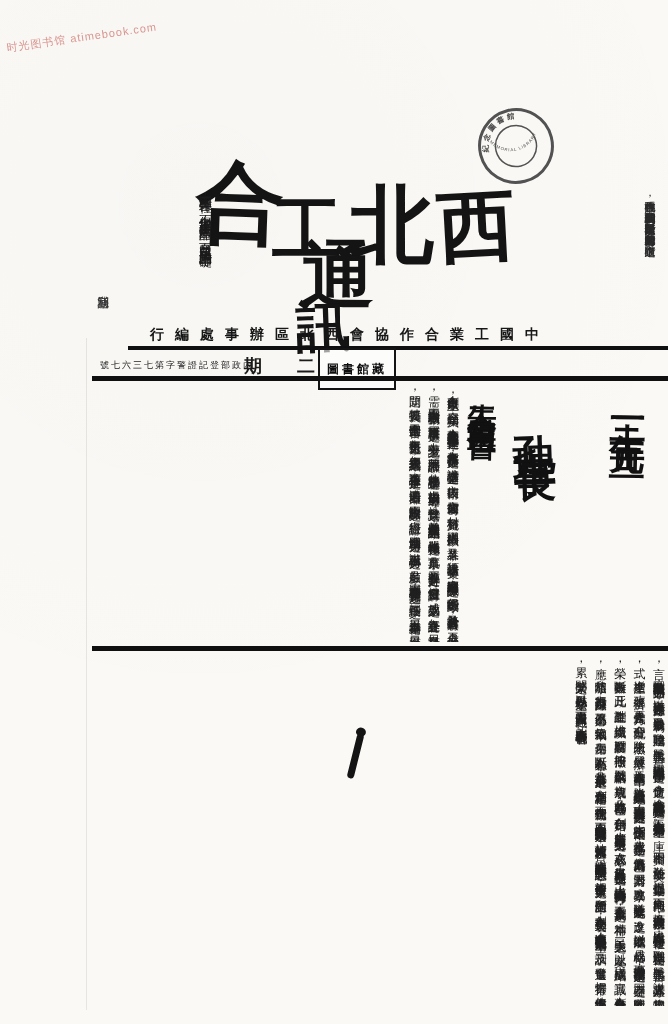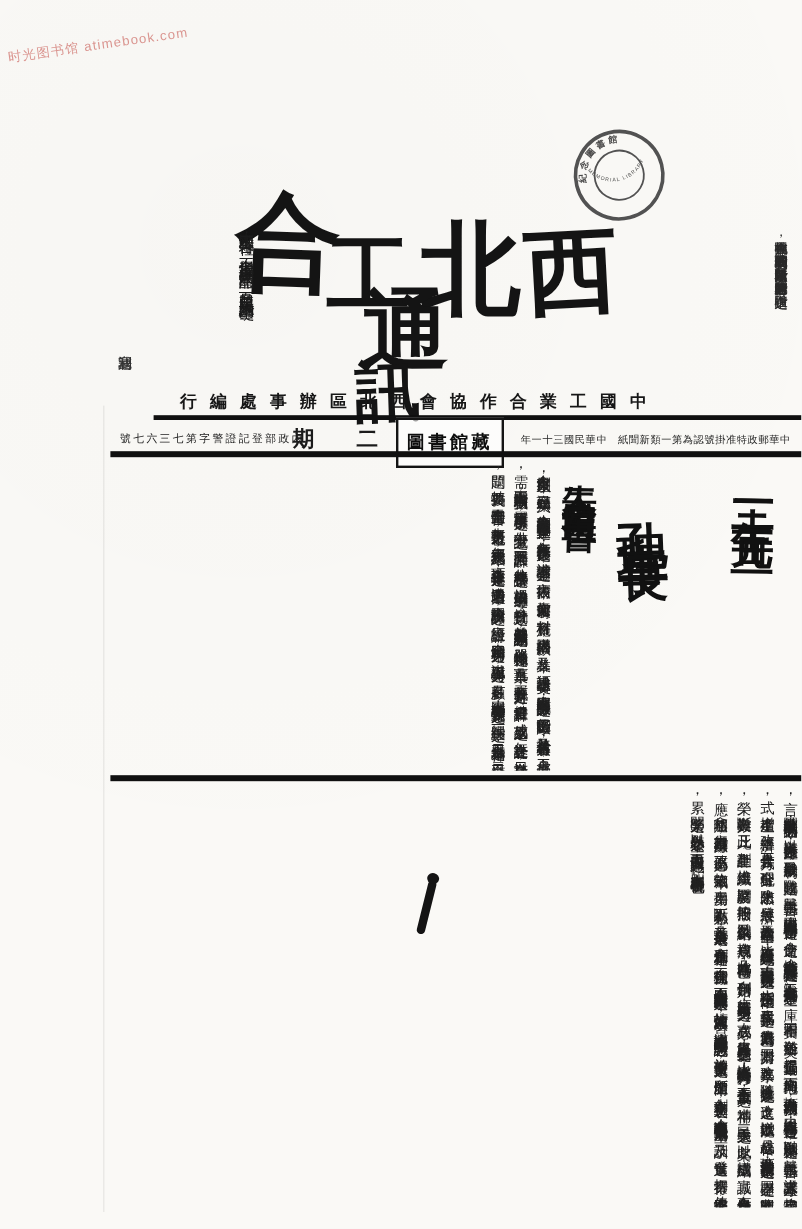--- a/index.html
+++ b/index.html
@@ -22,22 +22,22 @@
     font-size:13px;line-height:2.05;letter-spacing:1px;overflow:hidden;}
   #quote-attr{position:absolute;left:94px;top:287px;font-size:11.5px;line-height:1.5;color:#333;}
   #preface{position:absolute;left:548px;top:193px;width:114px;height:148px;
     font-size:11px;line-height:2.3;color:#2a2a2a;overflow:hidden;}
   #publisher{position:absolute;left:150px;top:326px;width:420px;
     font-size:14px;font-weight:bold;letter-spacing:11px;color:#171717;}
   #issue-bar{position:absolute;left:92px;top:351px;width:576px;height:38px;}
   #reg-no{position:absolute;left:8px;top:8px;font-size:9px;letter-spacing:2px;color:#222;}
   #issue-no-2{position:absolute;left:205px;top:3px;font-size:18px;font-weight:bold;}
   #issue-no-qi{position:absolute;left:152px;top:3px;font-size:18px;font-weight:bold;}
-  #stamp-box{position:absolute;left:238px;top:-3px;height:34px;border:2.5px solid #141414;
-    padding:2px 7px;font-size:15px;font-weight:bold;letter-spacing:3px;line-height:34px;color:#0e0e0e;background:rgba(255,255,255,0.6);}
+  #stamp-box{position:absolute;left:226px;top:-3px;height:34px;border:2.5px solid #141414;
+    padding:2px 7px;font-size:12px;font-weight:bold;letter-spacing:3px;line-height:34px;color:#0e0e0e;background:rgba(255,255,255,0.6);}
   #postal{position:absolute;left:342px;top:10px;width:232px;font-size:8.5px;letter-spacing:0.5px;color:#262626;white-space:nowrap;overflow:hidden;}
   #seal{position:absolute;left:474px;top:104px;transform:rotate(-14deg);opacity:0.88;}
   #ink-mark{position:absolute;left:352px;top:733px;width:7px;height:46px;background:#141414;
     border-radius:4px;transform:rotate(14deg);}
   #ink-mark:after{content:"";position:absolute;left:-2px;top:-6px;width:10px;height:9px;
     background:#141414;border-radius:50%;}
   #crease{position:absolute;left:86px;top:338px;width:1px;height:672px;background:rgba(0,0,0,0.08);}
   #upper-band{left:92px;top:386px;width:370px;height:256px;font-size:12px;line-height:1.58;letter-spacing:0.5px;}
   #lower-band{left:92px;top:658px;width:576px;height:348px;font-size:12px;line-height:1.62;letter-spacing:0.5px;}
 </style>
@@ -77,21 +77,20 @@
 
   <div id="publisher">行編處事辦區北西會協作合業工國中</div>
 
   <div class="rule" style="left:128px;top:346px;width:540px;height:4px;"></div>
 
   <div id="issue-bar">
     <div id="reg-no">號七六三七第字警證記登部政內</div>
     <div id="issue-no-2">二</div>
     <div id="issue-no-qi">期</div>
     <div id="stamp-box">圖書館藏</div>
-    <div id="postal">年一十三國民華中　紙聞新類一第為認號掛准特政郵華中</div>
   </div>
 
   <div class="rule" style="left:92px;top:376px;width:576px;height:5px;"></div>
 
   <div class="headl" style="left:610px;top:388px;font-size:36px;letter-spacing:6px;transform:rotate(1deg);">三十一年元旦</div>
   <div class="headl" style="left:512px;top:402px;font-size:42px;letter-spacing:9px;transform:rotate(-2deg);">孔理事長</div>
   <div class="headl" style="left:468px;top:380px;font-size:29px;letter-spacing:4px;transform:rotate(1deg);">告工合全體同仁書</div>
 
   <div id="upper-band" class="band">自本會創立以來，今已屆六年頭矣，本會為籌劃推進我國工合運動之重任，六年來各部黨務之責任，請求增健之基金，內裏技術，空囊如何改籌，材料實施，堪國內外損款，及各業，須設法盡量交替，家庭迭經困難勞謙觀之際，仍能不斷羅致，普及於後方各省村鎮，工合之成品，不僅供應日常之需，正因吾人階層職務朝夕，屢獲日軍攻擊之目標，中外有識之士，莫不同聲讚許，此幸賴社會之讚譽，揭由於政府之倡導，社會之贊勳，並賴吾全體同工之精誠團結，服務犧牲之精神，凡百事業，胥有賴既定之方針，健全計畫日程，成功之效果，一年之計在於春，一日之計在於晨，因何厚問題，特揭要義，寄吾全體同工告：年來之艱苦努力也，年來經費未感支絀，該本會各項工作之推進，遭遇若干困難，今因黨政檢討之際，盡經檢討，全體同工精神之努力，忠誠與工作之努力，顧有足多，圓滿本會精神與工作方式之要領，歸納責任之一，日工合之基本精神，二日工合精神</div>
 

